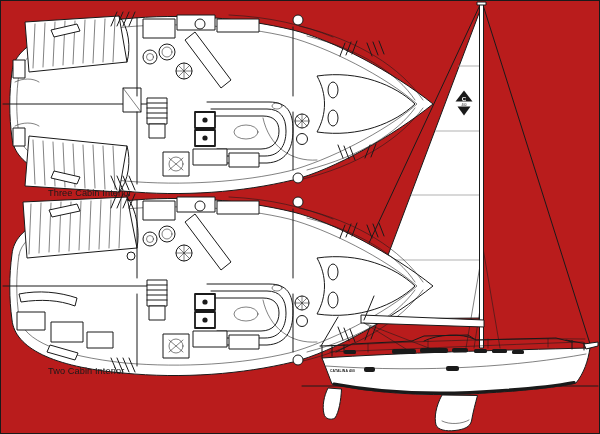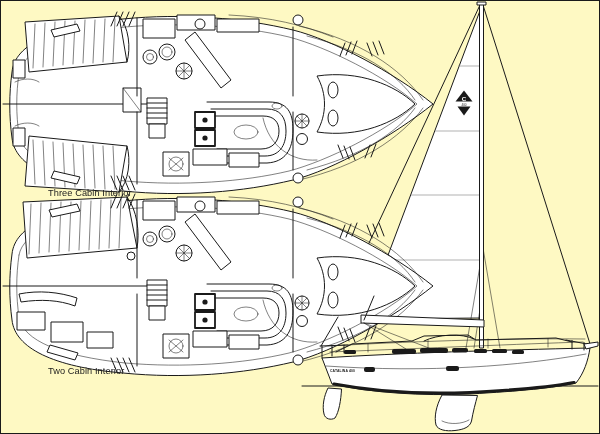--- a/index.html
+++ b/index.html
@@ -1,16 +1,16 @@
 <!DOCTYPE html>
 <html><head>
 <meta charset="utf-8">
 <style>
   html,body{margin:0;padding:0;background:#ffffff;}
-  .stage{position:relative;width:600px;height:434px;background:#fef9c3;overflow:hidden;}
+  .stage{position:relative;width:600px;height:434px;background:#b91c1c;overflow:hidden;}
   svg{display:block}
   .ln{fill:none;stroke:#1a1a1a;stroke-width:1;stroke-linecap:round;stroke-linejoin:round}
   .lnf{fill:#ffffff;stroke:#1a1a1a;stroke-width:1;stroke-linejoin:round}
   .thin{fill:none;stroke:#1a1a1a;stroke-width:.55;stroke-linecap:round}
   .gray{fill:none;stroke:#8f8f8f;stroke-width:.7}
   .ink{fill:#1a1a1a;stroke:none}
   .b2{stroke-width:1.8}
   .w3{fill:none;stroke:#1a1a1a;stroke-width:3.2;stroke-linecap:round}
   text{font-family:"Liberation Sans","DejaVu Sans",sans-serif;fill:#1a1a1a}
   .caption{font-size:9.2px;letter-spacing:.1px}

